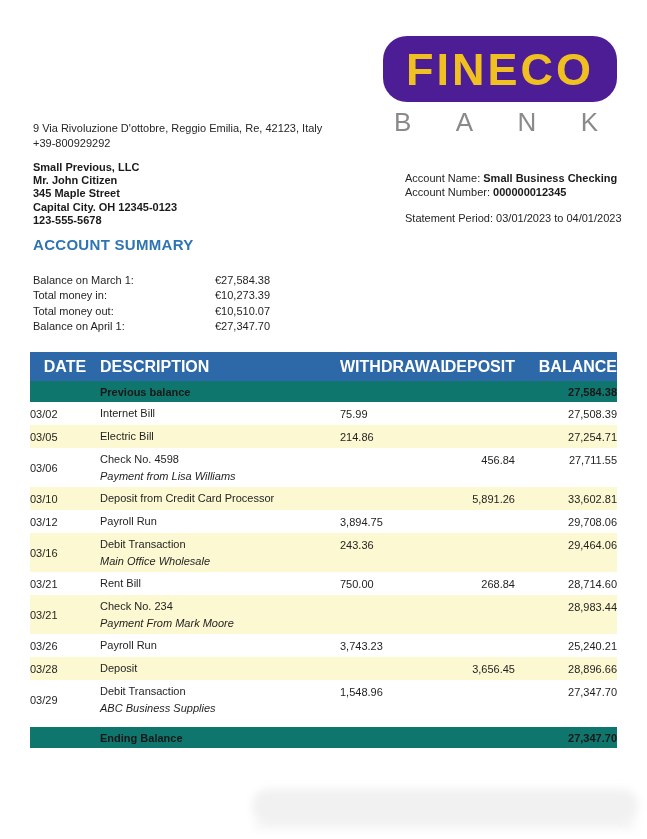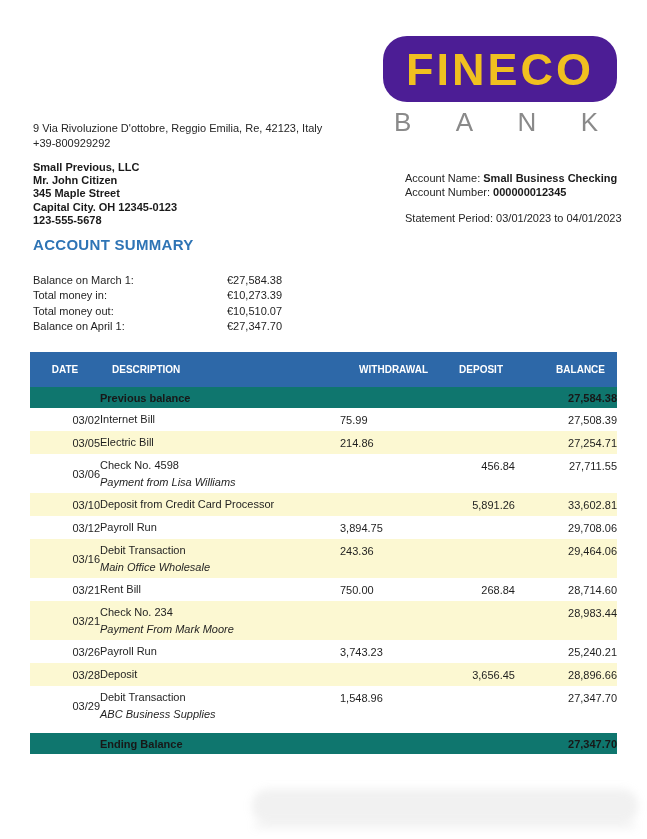--- a/index.html
+++ b/index.html
@@ -38,40 +38,40 @@
   .account-info { position: absolute; left: 405px; top: 171px; font-size: 11px; line-height: 14px; color: #262626; }
   .account-info b { color: #1a1a1a; }
   .acct-period { margin-top: 12px; }
 
   
   .summary-title {
     position: absolute; left: 33px; top: 236px;
     font-size: 15px; font-weight: bold; color: #2E74B5; letter-spacing: 0.3px;
   }
   .summary { position: absolute; left: 33px; top: 272px; font-size: 11px; }
-  .summary-row { display: flex; height: 15.5px; align-items: center; gap: 12px; }
+  .summary-row { display: flex; height: 15.5px; align-items: center; }
   .summary-label { width: 182px; }
 
   
   table.tx {
     position: absolute; left: 30px; top: 352px; width: 587px;
     border-collapse: collapse; table-layout: fixed; font-size: 11px;
   }
   table.tx thead th {
     background: #2D68A8; color: #ffffff; font-weight: bold;
-    height: 29px; font-size: 10px; padding: 12px;
+    height: 29px; font-size: 16px; padding: 0;
   }
   th.c-date { text-align: center; }
   th.c-desc { text-align: left; padding-left: 6px; }
   th.c-wd   { text-align: right; padding-right: 7px; }
   th.c-dep  { text-align: right; padding-right: 3px; }
   th.c-bal  { text-align: right; padding-right: 5px; }
 
   table.tx td { height: 23px; vertical-align: middle; padding: 0; }
-  .c-date { text-align: right; }
+  .c-date { text-align: left; }
   .c-desc { padding-left: 6px; }
   td.c-wd  { text-align: left; padding-left: 10px; }
   td.c-dep { text-align: right; padding-right: 4px; }
   td.c-bal { text-align: right; padding-right: 6px; }
 
   tr.row-shade { background: #FCF8D2; }
   tr.row-gold  { background: #0f766e; font-weight: bold; color: #181818; }
   tr.row-gold td { height: 21px; }
   tr.row-spacer td { height: 8px; background: #ffffff; }
   tr.row-two td { height: 39px; }

